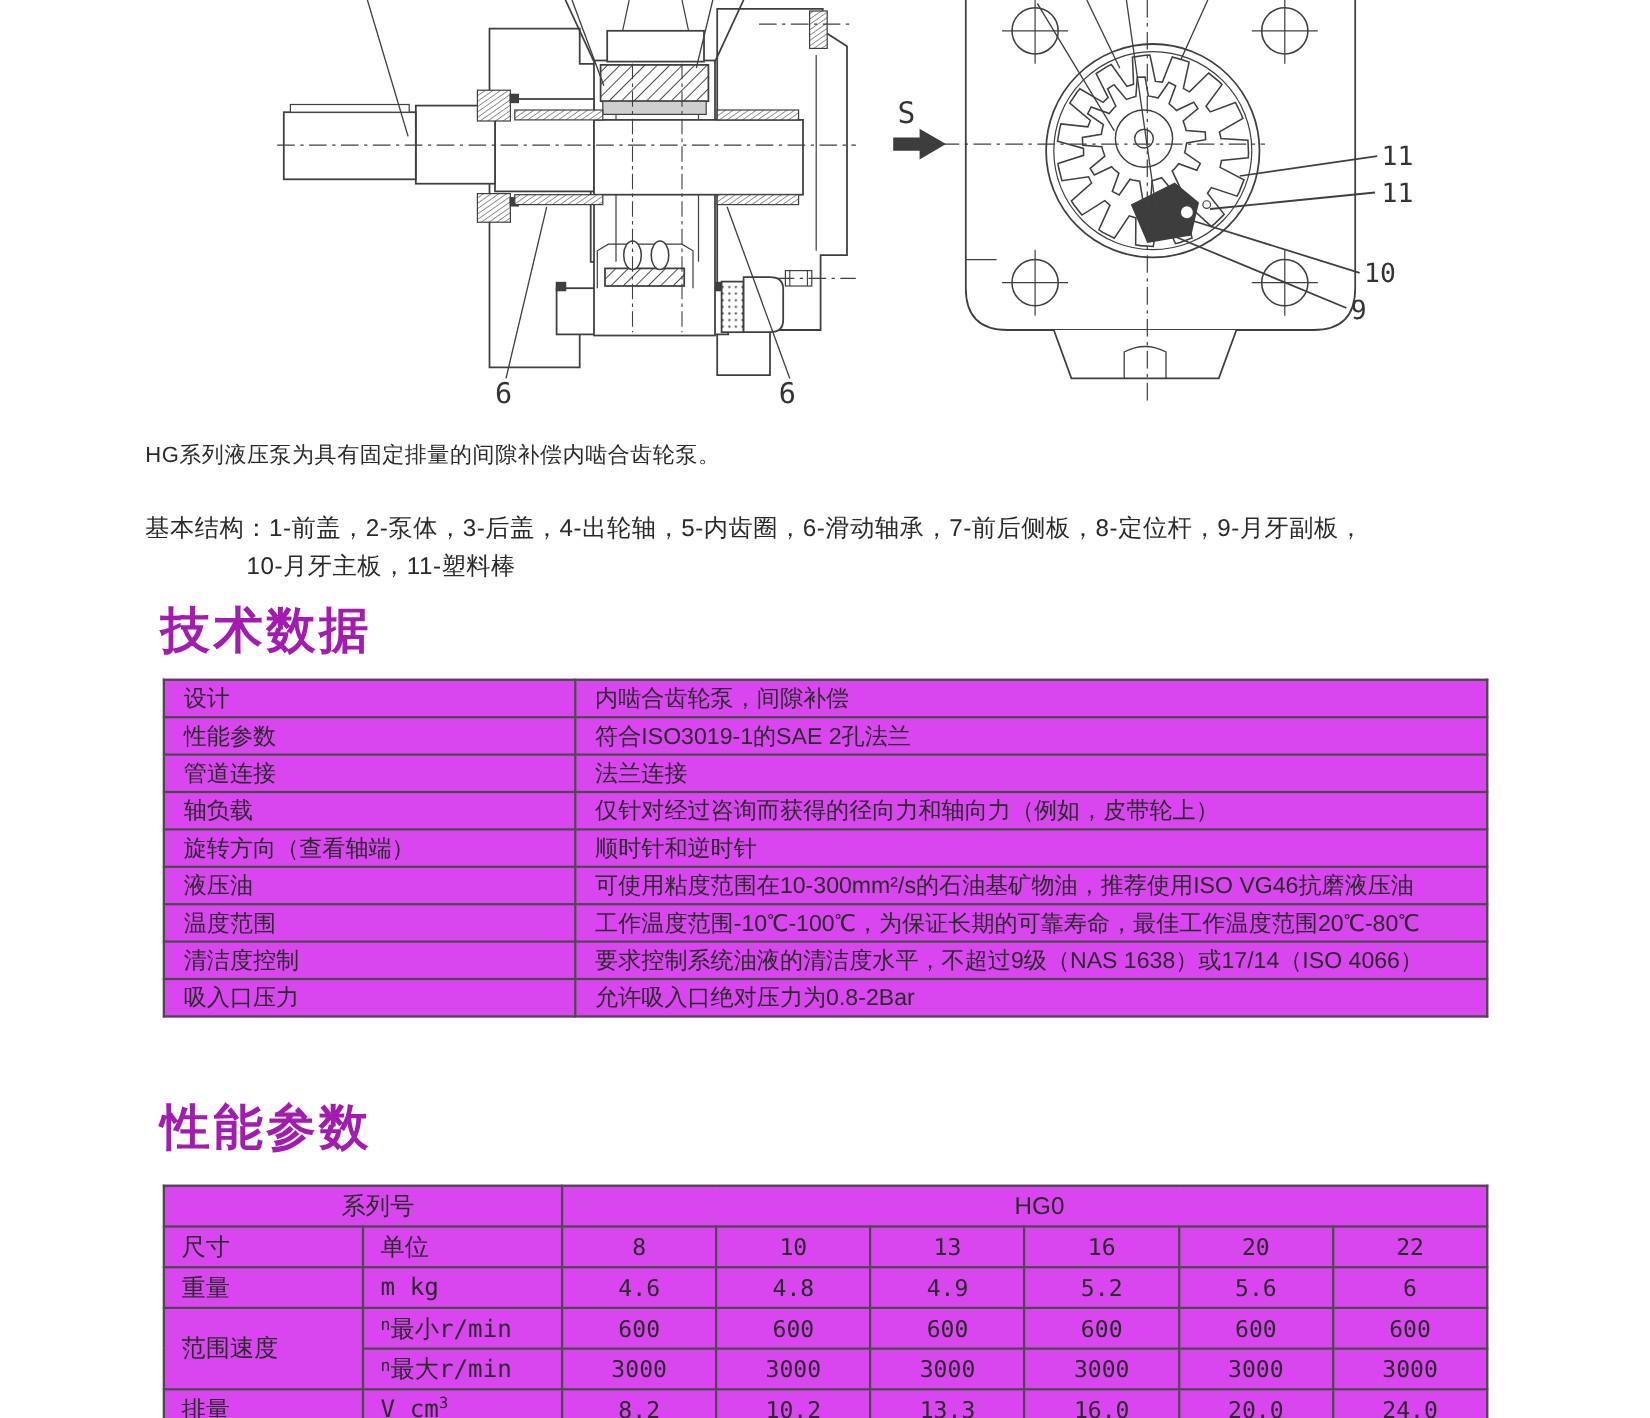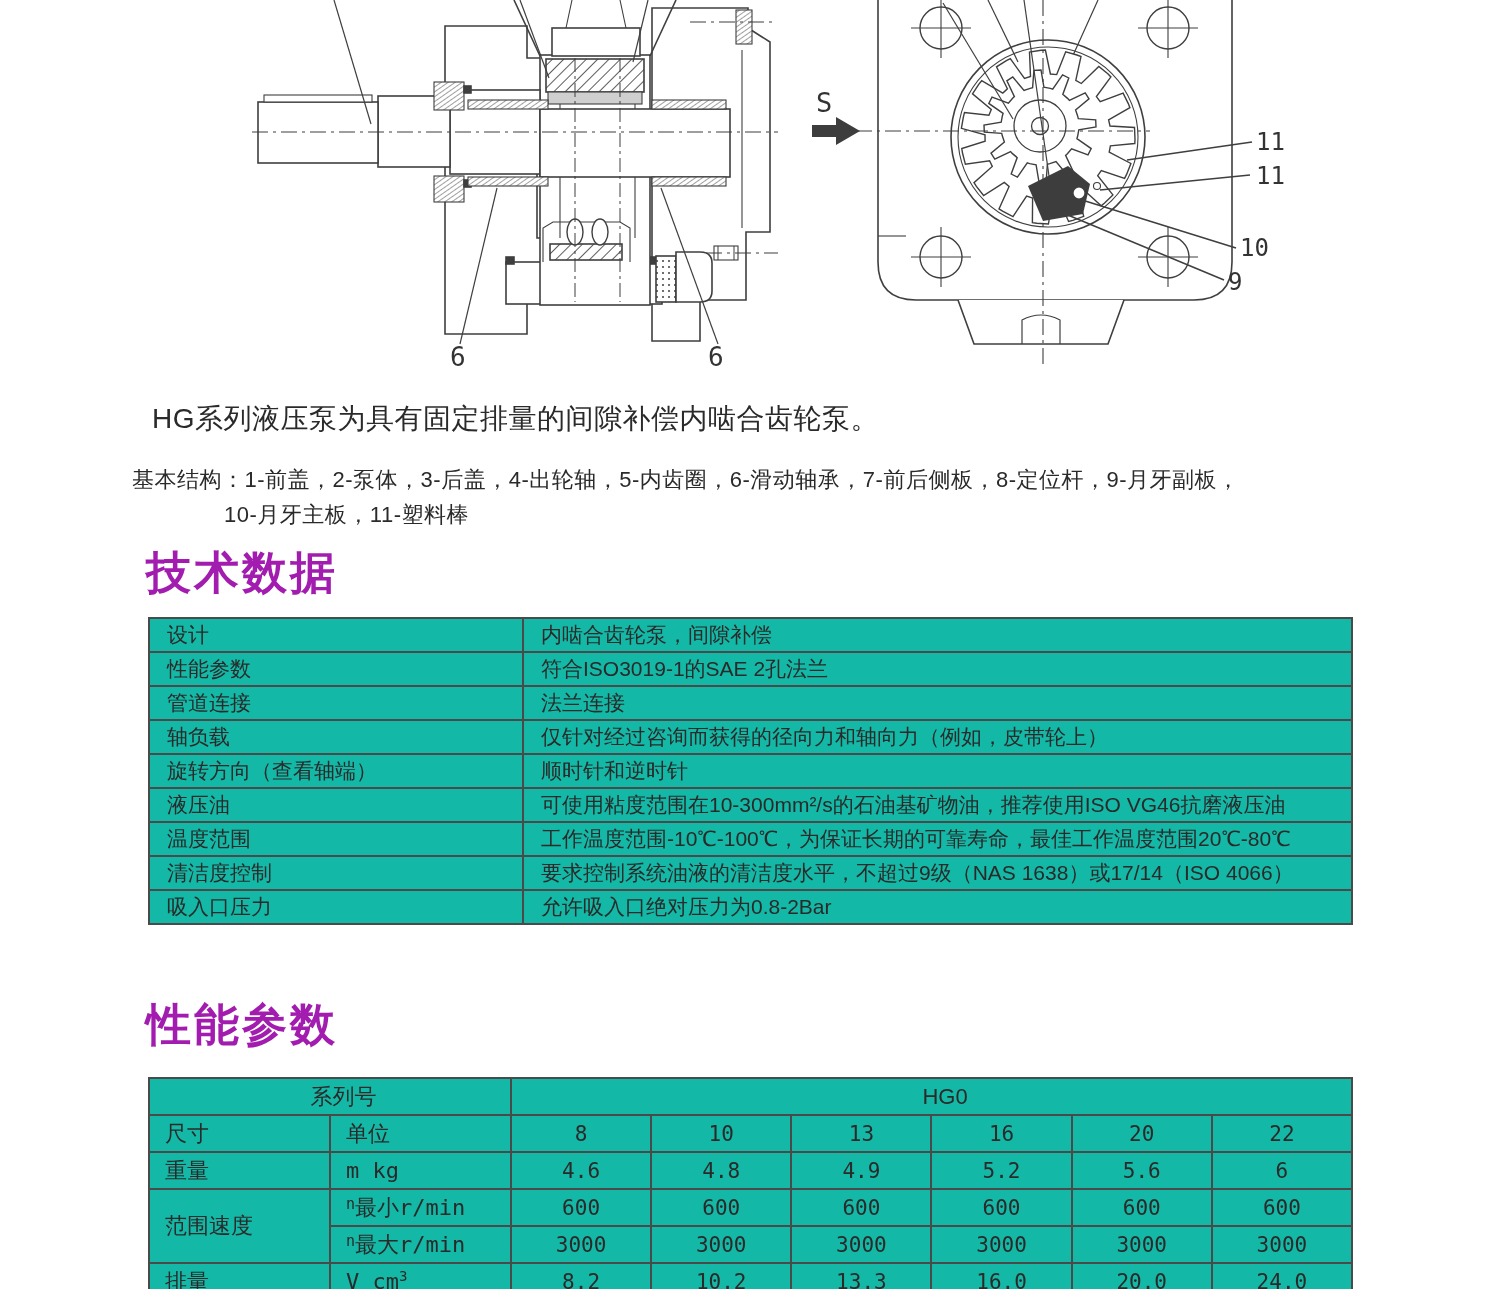--- a/index.html
+++ b/index.html
@@ -3,31 +3,31 @@
 <meta charset="utf-8">
 <style>
   html,body{margin:0;padding:0;}
   body{
     width:1500px;height:1289px;background:#ffffff;position:relative;overflow:hidden;
     font-family:"Liberation Sans",sans-serif;color:#2a2a2a;
     -webkit-font-smoothing:antialiased;
   }
   .abs{position:absolute;}
   
-  .intro1{left:152px;top:400px;font-size:28px;letter-spacing:0.5px;}
+  .intro1{left:132px;top:400px;font-size:20px;letter-spacing:0.5px;}
   .intro2{left:132px;top:462px;font-size:22px;line-height:35px;letter-spacing:0.5px;}
   .intro2 .cont{margin-left:92px;}
   
   .section-title{
     left:146px;font-size:45px;font-weight:700;color:#a21caf;letter-spacing:3px;
   }
   .title-tech{top:543px;}
   .title-perf{top:995px;}
   
-  table{border-collapse:collapse;table-layout:fixed;background:#14b8a6;}
+  table{border-collapse:collapse;table-layout:fixed;background:#d946ef;}
   td{border:2px solid #4a4a4a;vertical-align:middle;}
   .tech-table{left:148px;top:617px;width:1205px;}
   .tech-table td{height:32px;font-size:21px;padding:0 0 0 17px;}
   .tech-table .c1{width:355px;}
   .perf-table{left:148px;top:1077px;width:1205px;}
   .perf-table td{height:33px;font-size:22px;}
   .perf-table .lab{padding-left:15px;text-align:left;}
   .perf-table .val{text-align:center;font-family:"DejaVu Sans Mono","Liberation Sans",monospace;font-size:21px;}
   .perf-table .unit{padding-left:15px;font-family:"DejaVu Sans Mono","Liberation Sans",monospace;}
   .perf-table .ctr{text-align:center;padding-left:28px;}

